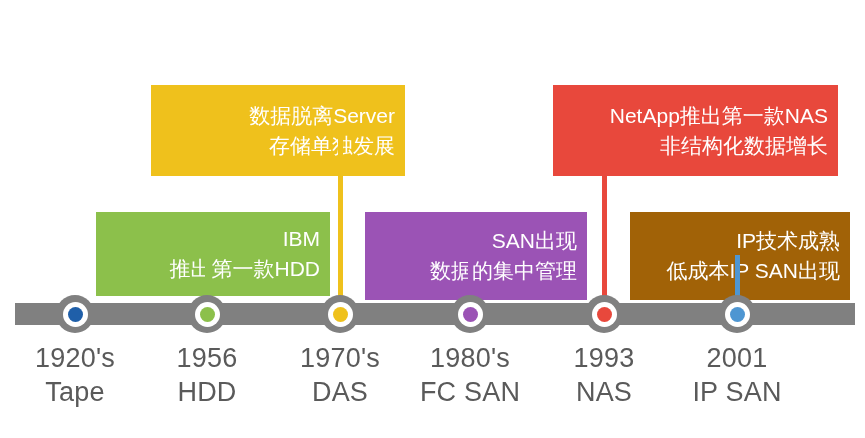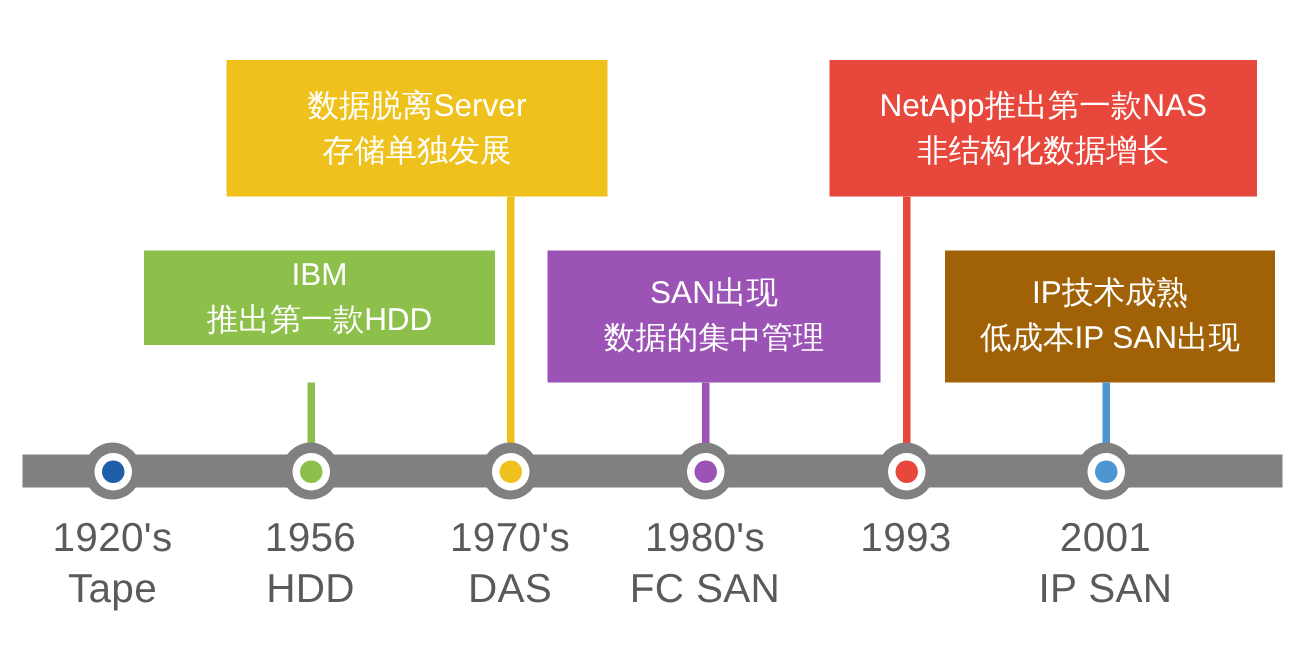--- a/index.html
+++ b/index.html
@@ -62,24 +62,25 @@
     position: absolute;
     width: 5px;
     margin-left: -2.5px;
   }
 
   
   .callout {
     position: absolute;
     display: flex;
     flex-direction: column;
-    align-items: center;
+    align-items: flex-end;
     justify-content: center;
     box-sizing: border-box;
     padding: 4px 10px;
+    margin-top: 45px;
   }
   .callout .line {
     color: #ffffff;
     font-size: 21px;
     line-height: 30px;
     white-space: nowrap;
     text-align: center;
   }
 
   
@@ -101,21 +102,21 @@
     line-height: 34px;
     letter-spacing: 0.2px;
   }
 </style>
 </head>
 <body>
 
 <div id="canvas">
 
   <div id="callouts">
-      <div class="callout" style="left: 96px; top: 167px; width: 234px; height: 63px; background: rgb(140, 192, 75);">
+      <div class="callout" style="left: 96px; top: 167px; width: 234px; height: 84px; background: rgb(140, 192, 75);">
         <div class="line">IBM</div>
         <div class="line">推出第一款HDD</div>
       </div>
       <div class="callout" style="left: 151px; top: 40px; width: 254px; height: 91px; background: rgb(239, 193, 28);">
         <div class="line">数据脱离Server</div>
         <div class="line">存储单独发展</div>
       </div>
       <div class="callout" style="left: 365px; top: 167px; width: 222px; height: 88px; background: rgb(155, 83, 181);">
         <div class="line">SAN出现</div>
         <div class="line">数据的集中管理</div>
@@ -185,20 +186,21 @@
       <div class="axis-label" style="left: 340px;">
         <div class="year">1970's</div>
         <div class="tech">DAS</div>
       </div>
       <div class="axis-label" style="left: 470px;">
         <div class="year">1980's</div>
         <div class="tech">FC SAN</div>
       </div>
       <div class="axis-label" style="left: 604px;">
         <div class="year">1993</div>
+        <div class="tech">NAS</div>
       </div>
       <div class="axis-label" style="left: 737px;">
         <div class="year">2001</div>
         <div class="tech">IP SAN</div>
       </div>
     </div>
 
 </div>
 
 </body></html>

